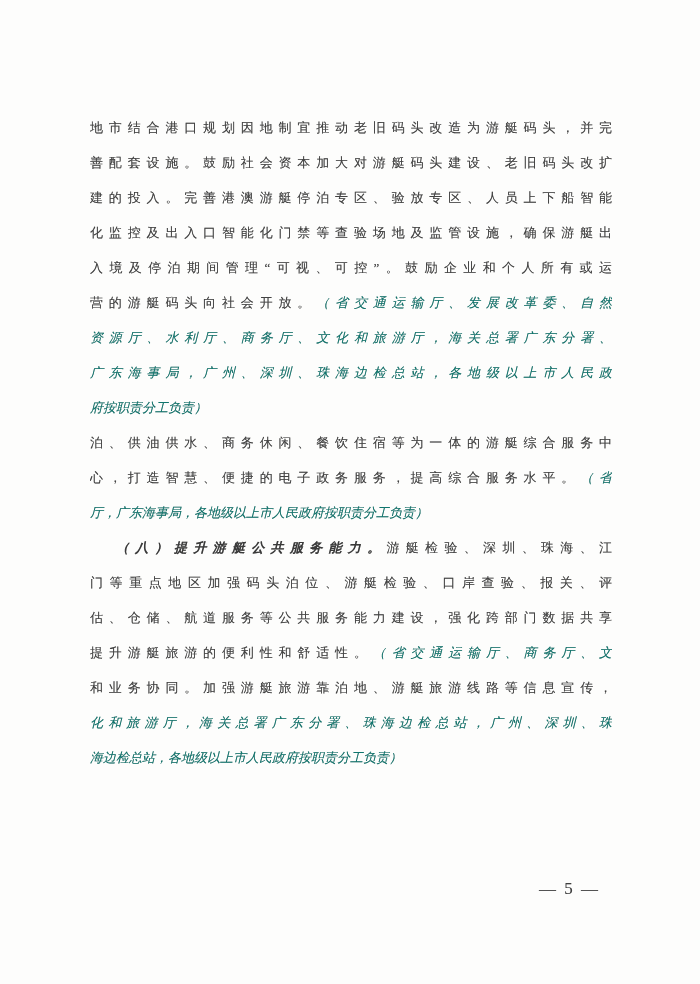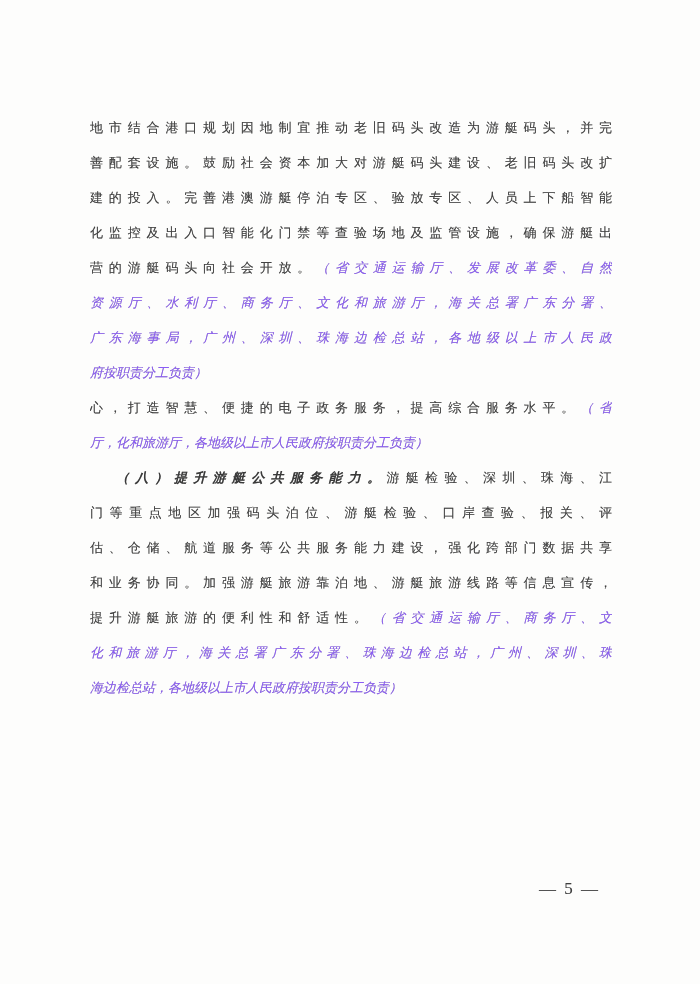--- a/index.html
+++ b/index.html
@@ -39,21 +39,21 @@
   .line.indent {
     text-indent: 2em;
   }
   .seg-body {
     
     font-weight: 400;
   }
   .seg-kai {
     
     font-style: italic;
-    color: #8b5cf6;
+    color: #0f766e;
   }
   .seg-heading {
     
     font-weight: 700;
     font-style: italic;
     color: #3a3a3a;
   }
   .page-number {
     position: absolute;
     top: 878px;
@@ -68,28 +68,30 @@
 </style>
 </head>
 <body>
 
 <div class="page">
   <div class="text-block">
       <div class="line"><span class="seg-body">地市结合港口规划因地制宜推动老旧码头改造为游艇码头，并完</span></div>
       <div class="line"><span class="seg-body">善配套设施。鼓励社会资本加大对游艇码头建设、老旧码头改扩</span></div>
       <div class="line"><span class="seg-body">建的投入。完善港澳游艇停泊专区、验放专区、人员上下船智能</span></div>
       <div class="line"><span class="seg-body">化监控及出入口智能化门禁等查验场地及监管设施，确保游艇出</span></div>
+      <div class="line"><span class="seg-body">入境及停泊期间管理“可视、可控”。鼓励企业和个人所有或运</span></div>
       <div class="line"><span class="seg-body">营的游艇码头向社会开放。</span><span class="seg-kai">（省交通运输厅、发展改革委、自然</span></div>
       <div class="line"><span class="seg-kai">资源厅、水利厅、商务厅、文化和旅游厅，海关总署广东分署、</span></div>
       <div class="line"><span class="seg-kai">广东海事局，广州、深圳、珠海边检总站，各地级以上市人民政</span></div>
       <div class="line nojust"><span class="seg-kai">府按职责分工负责）</span></div>
+      <div class="line"><span class="seg-body">泊、供油供水、商务休闲、餐饮住宿等为一体的游艇综合服务中</span></div>
       <div class="line"><span class="seg-body">心，打造智慧、便捷的电子政务服务，提高综合服务水平。</span><span class="seg-kai">（省</span></div>
-      <div class="line nojust"><span class="seg-kai">厅，化和旅游厅，各地级以上市人民政府按职责分工负责）</span></div>
+      <div class="line nojust"><span class="seg-kai">厅，广东海事局，各地级以上市人民政府按职责分工负责）</span></div>
       <div class="line indent"><span class="seg-heading">（八）提升游艇公共服务能力。</span><span class="seg-body">游艇检验、深圳、珠海、江</span></div>
       <div class="line"><span class="seg-body">门等重点地区加强码头泊位、游艇检验、口岸查验、报关、评</span></div>
       <div class="line"><span class="seg-body">估、仓储、航道服务等公共服务能力建设，强化跨部门数据共享</span></div>
+      <div class="line"><span class="seg-body">提升游艇旅游的便利性和舒适性。</span><span class="seg-kai">（省交通运输厅、商务厅、文</span></div>
       <div class="line"><span class="seg-body">和业务协同。加强游艇旅游靠泊地、游艇旅游线路等信息宣传，</span></div>
-      <div class="line"><span class="seg-body">提升游艇旅游的便利性和舒适性。</span><span class="seg-kai">（省交通运输厅、商务厅、文</span></div>
       <div class="line"><span class="seg-kai">化和旅游厅，海关总署广东分署、珠海边检总站，广州、深圳、珠</span></div>
       <div class="line nojust"><span class="seg-kai">海边检总站，各地级以上市人民政府按职责分工负责）</span></div>
     </div>
   <div class="page-number">— 5 —</div>
 </div>
 
 </body></html>

